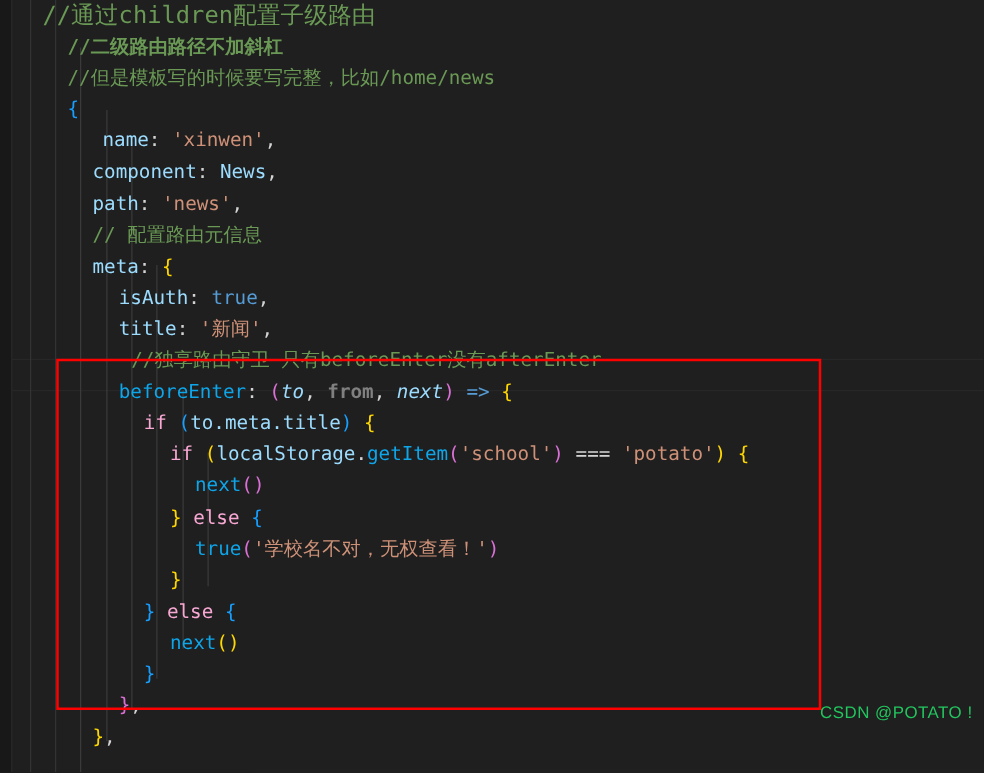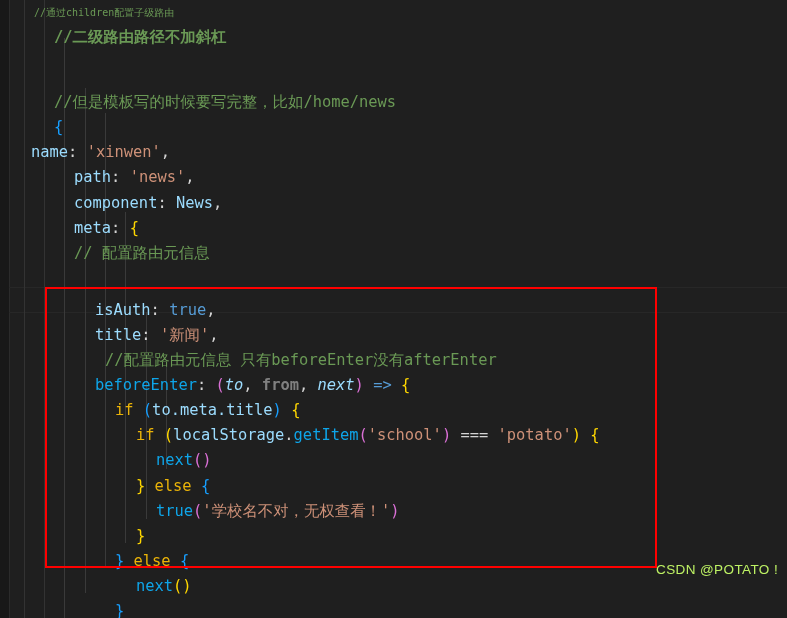--- a/index.html
+++ b/index.html
@@ -53,21 +53,21 @@
     line-height: 25.1px;
     font-size: 15.4px;
     white-space: pre;
     color: #d4d4d4;
     letter-spacing: 0px;
   }
 
   
   .cmt    { color: #6A9955; }
   .key    { color: #9CDCFE; }   
-  .kw     { color: #eab308; }
+  .kw     { color: #f9a8d4; }
   .str    { color: #CE9178; }   
   .fn     { color: #0ea5e9; }
   .comp   { color: #9CDCFE; }
   .bool   { color: #569CD6; }
   .op     { color: #D4D4D4; }
   .punct  { color: #D4D4D4; }
   .param  { color: #9CDCFE; font-style: italic; }
   .unused { color: #808080; font-weight: bold; }
   .arrow  { color: #569CD6; }
   .br1    { color: #FFD700; }   
@@ -106,44 +106,44 @@
   <div class="guide dim" style="left:44px;  top:0px;   height:618px;"></div>
   <div class="guide" style="left:64px;  top:38px;  height:580px;"></div>
   <div class="guide" style="left:85px;  top:88px;  height:505px;"></div>
   <div class="guide" style="left:105px; top:113px; height:455px;"></div>
   <div class="guide" style="left:125px; top:212px; height:331px;"></div>
   <div class="guide" style="left:146px; top:312px; height:207px;"></div>
   <div class="guide" style="left:166px; top:362px; height:107px;"></div>
 
   <div class="lines">
 
-    <div class="line" style="padding-left: 34px; height: 25.1px; line-height: 25.1px; font-size: 10px;"><span class="cmt">//通过children配置子级路由</span></div>
+    <div class="line" style="padding-left: 34px; height: 25.1px; line-height: 25.1px; font-size: 19px;"><span class="cmt">//通过children配置子级路由</span></div>
 
 
     <div class="line" style="padding-left: 54px; height: 25.1px; line-height: 25.1px; font-size: 15.4px; font-weight: bold;"><span class="cmt">//二级路由路径不加斜杠</span></div>
 
-    <div class="line" style="padding-left: 54px; height: 25.1px; line-height: 25.1px; font-size: 15.4px; margin-top: 40px;"><span class="cmt">//但是模板写的时候要写完整，比如/home/news</span></div>
+    <div class="line" style="padding-left: 54px; height: 25.1px; line-height: 25.1px; font-size: 15.4px;"><span class="cmt">//但是模板写的时候要写完整，比如/home/news</span></div>
 
     <div class="line" style="padding-left: 54px; height: 25.1px; line-height: 25.1px; font-size: 15.4px;"><span class="br3">{</span></div>
 
-    <div class="line" style="padding-left: 31px; height: 25.1px; line-height: 25.1px; font-size: 15.4px;"><span class="key">name</span><span class="punct">: </span><span class="str">'xinwen'</span><span class="punct">,</span></div>
+    <div class="line" style="padding-left: 82px; height: 25.1px; line-height: 25.1px; font-size: 15.4px;"><span class="key">name</span><span class="punct">: </span><span class="str">'xinwen'</span><span class="punct">,</span></div>
+
+    <div class="line" style="padding-left: 74px; height: 25.1px; line-height: 25.1px; font-size: 15.4px;"><span class="key">component</span><span class="punct">: </span><span class="comp">News</span><span class="punct">,</span></div>
 
     <div class="line" style="padding-left: 74px; height: 25.1px; line-height: 25.1px; font-size: 15.4px;"><span class="key">path</span><span class="punct">: </span><span class="str">'news'</span><span class="punct">,</span></div>
 
-    <div class="line" style="padding-left: 74px; height: 25.1px; line-height: 25.1px; font-size: 15.4px;"><span class="key">component</span><span class="punct">: </span><span class="comp">News</span><span class="punct">,</span></div>
+    <div class="line" style="padding-left: 74px; height: 25.1px; line-height: 25.1px; font-size: 15.4px;"><span class="cmt">// 配置路由元信息</span></div>
 
     <div class="line" style="padding-left: 74px; height: 25.1px; line-height: 25.1px; font-size: 15.4px;"><span class="key">meta</span><span class="punct">: </span><span class="br1">{</span></div>
 
-    <div class="line" style="padding-left: 74px; height: 25.1px; line-height: 25.1px; font-size: 15.4px;"><span class="cmt">// 配置路由元信息</span></div>
-
-    <div class="line" style="padding-left: 95px; height: 25.1px; line-height: 25.1px; font-size: 15.4px; margin-top: 32px;"><span class="key">isAuth</span><span class="punct">: </span><span class="bool">true</span><span class="punct">,</span></div>
+    <div class="line" style="padding-left: 95px; height: 25.1px; line-height: 25.1px; font-size: 15.4px;"><span class="key">isAuth</span><span class="punct">: </span><span class="bool">true</span><span class="punct">,</span></div>
 
     <div class="line" style="padding-left: 95px; height: 25.1px; line-height: 25.1px; font-size: 15.4px;"><span class="key">title</span><span class="punct">: </span><span class="str">'新闻'</span><span class="punct">,</span></div>
 
-    <div class="line" style="padding-left: 105px; height: 25.1px; line-height: 25.1px; font-size: 15.4px;"><span class="cmt">//配置路由元信息 只有beforeEnter没有afterEnter</span></div>
+    <div class="line" style="padding-left: 105px; height: 25.1px; line-height: 25.1px; font-size: 15.4px;"><span class="cmt">//独享路由守卫 只有beforeEnter没有afterEnter</span></div>
 
     <div class="line" style="padding-left: 95px; height: 25.1px; line-height: 25.1px; font-size: 15.4px;"><span class="fn">beforeEnter</span><span class="punct">: </span><span class="br2">(</span><span class="param">to</span><span class="punct">, </span><span class="unused">from</span><span class="punct">, </span><span class="param">next</span><span class="br2">)</span><span class="punct"> </span><span class="arrow">=&gt;</span><span class="punct"> </span><span class="br1">{</span></div>
 
     <div class="line" style="padding-left: 115px; height: 25.1px; line-height: 25.1px; font-size: 15.4px;"><span class="kw">if</span><span class="punct"> </span><span class="br3">(</span><span class="key">to.meta.title</span><span class="br3">)</span><span class="punct"> </span><span class="br1">{</span></div>
 
     <div class="line" style="padding-left: 136px; height: 25.1px; line-height: 25.1px; font-size: 15.4px;"><span class="kw">if</span><span class="punct"> </span><span class="br1">(</span><span class="key">localStorage</span><span class="punct">.</span><span class="fn">getItem</span><span class="br2">(</span><span class="str">'school'</span><span class="br2">)</span><span class="punct"> </span><span class="op">===</span><span class="punct"> </span><span class="str">'potato'</span><span class="br1">)</span><span class="punct"> </span><span class="br1">{</span></div>
 
     <div class="line" style="padding-left: 156px; height: 25.1px; line-height: 25.1px; font-size: 15.4px;"><span class="fn">next</span><span class="br2">()</span></div>
 
     <div class="line" style="padding-left: 136px; height: 25.1px; line-height: 25.1px; font-size: 15.4px;"><span class="br1">}</span><span class="punct"> </span><span class="kw">else</span><span class="punct"> </span><span class="br3">{</span></div>
@@ -159,15 +159,15 @@
     <div class="line" style="padding-left: 115px; height: 25.1px; line-height: 25.1px; font-size: 15.4px;"><span class="br3">}</span></div>
 
     <div class="line" style="padding-left: 95px; height: 25.1px; line-height: 25.1px; font-size: 15.4px;"><span class="br2">}</span><span class="punct">,</span></div>
 
     <div class="line" style="padding-left: 74px; height: 25.1px; line-height: 25.1px; font-size: 15.4px;"><span class="br1">}</span><span class="punct">,</span></div>
 
   </div>
 
   <div class="annot-box" id="annot" style="left: 45px; top: 287px; width: 612px; height: 281px; border-color: rgb(255, 0, 0);"></div>
 
-  <div class="watermark" id="wm" style="left: 656px; top: 562px; color: #bef264;">CSDN @POTATO !</div>
+  <div class="watermark" id="wm" style="left: 656px; top: 562px; color: #22c55e;">CSDN @POTATO !</div>
 
 </div>
 
 </body></html>

